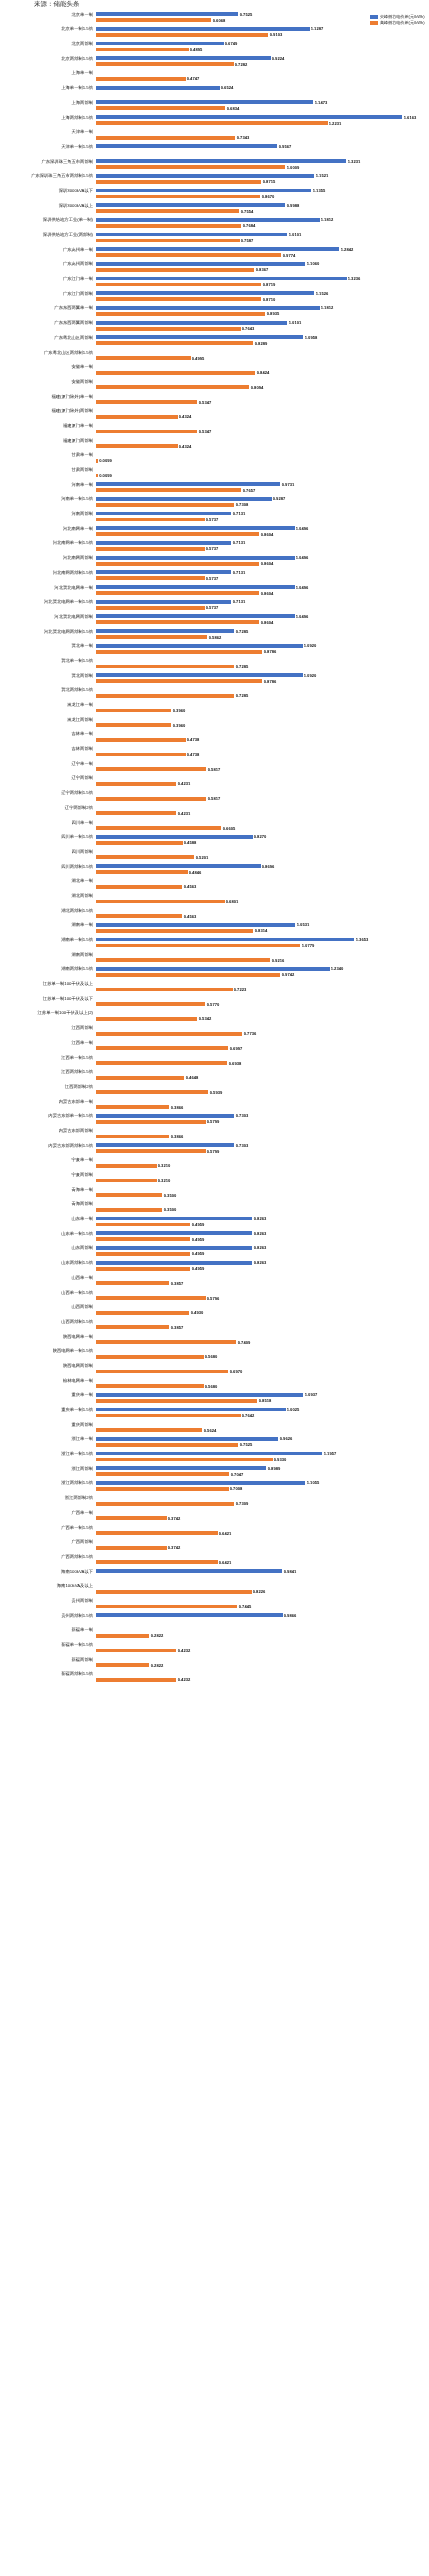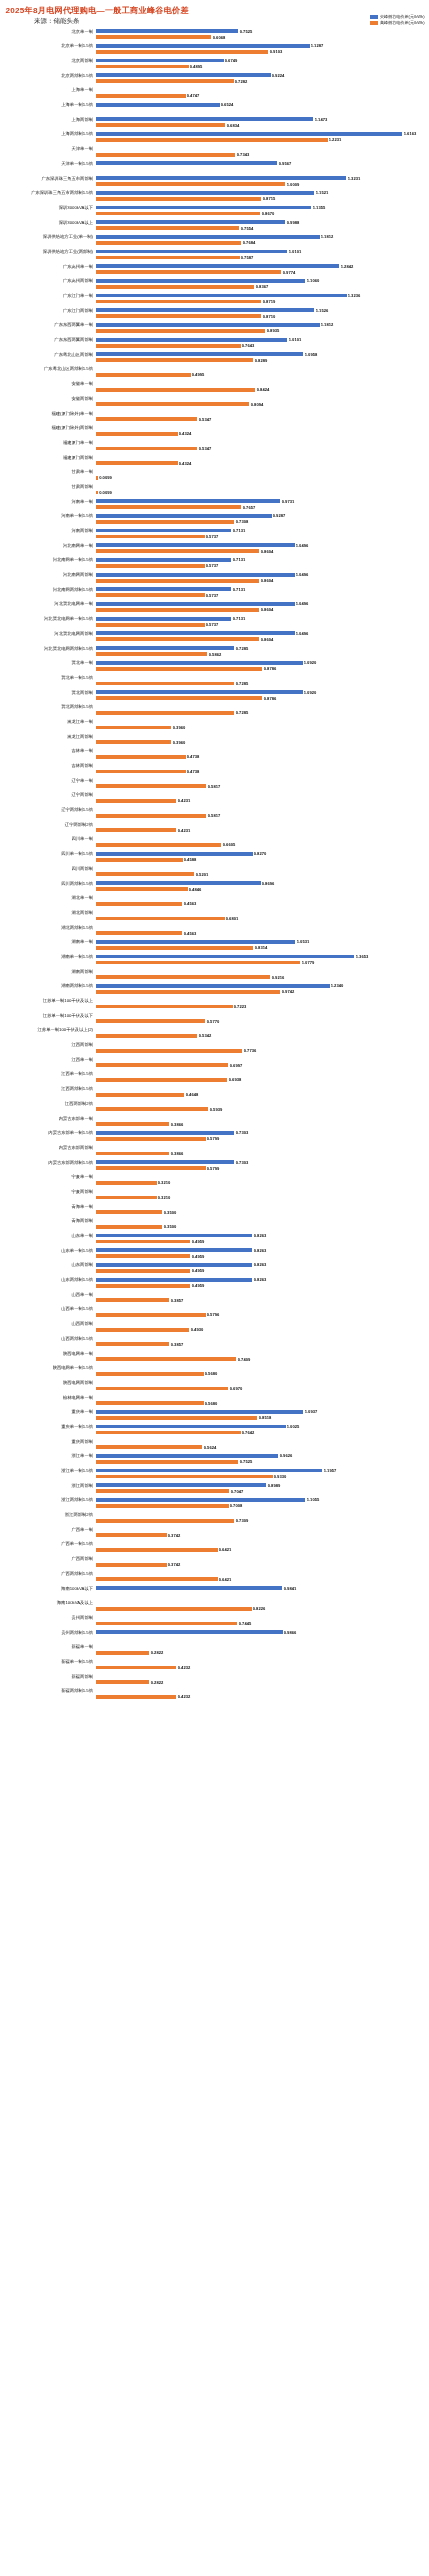--- a/index.html
+++ b/index.html
@@ -20,21 +20,20 @@
   .bar{position:absolute;left:0;top:1.1px;height:3.8px;}
   .bar.blue{background:#4472c4;}
   .bar.orange{background:#ed7d31;}
   .val{position:absolute;top:0.5px;font-size:4.1px;font-weight:bold;color:#111;white-space:nowrap;}
   .spacer{height:2.7px;}
 </style>
 </head>
 <body>
 
 <div id="wrap">
-  <div class="title">2025年8月电网代理购电—一般工商业峰谷电价差</div>
   <div class="source">来源：储能头条</div>
   <div class="legend">
     <div class="row">
       <span class="sw sw-blue"></span>
       <span>尖峰侧谷电价差(元/kWh)</span>
     </div>
     <div class="row">
       <span class="sw sw-orange"></span>
       <span>高峰侧谷电价差(元/kWh)</span>
     </div>

